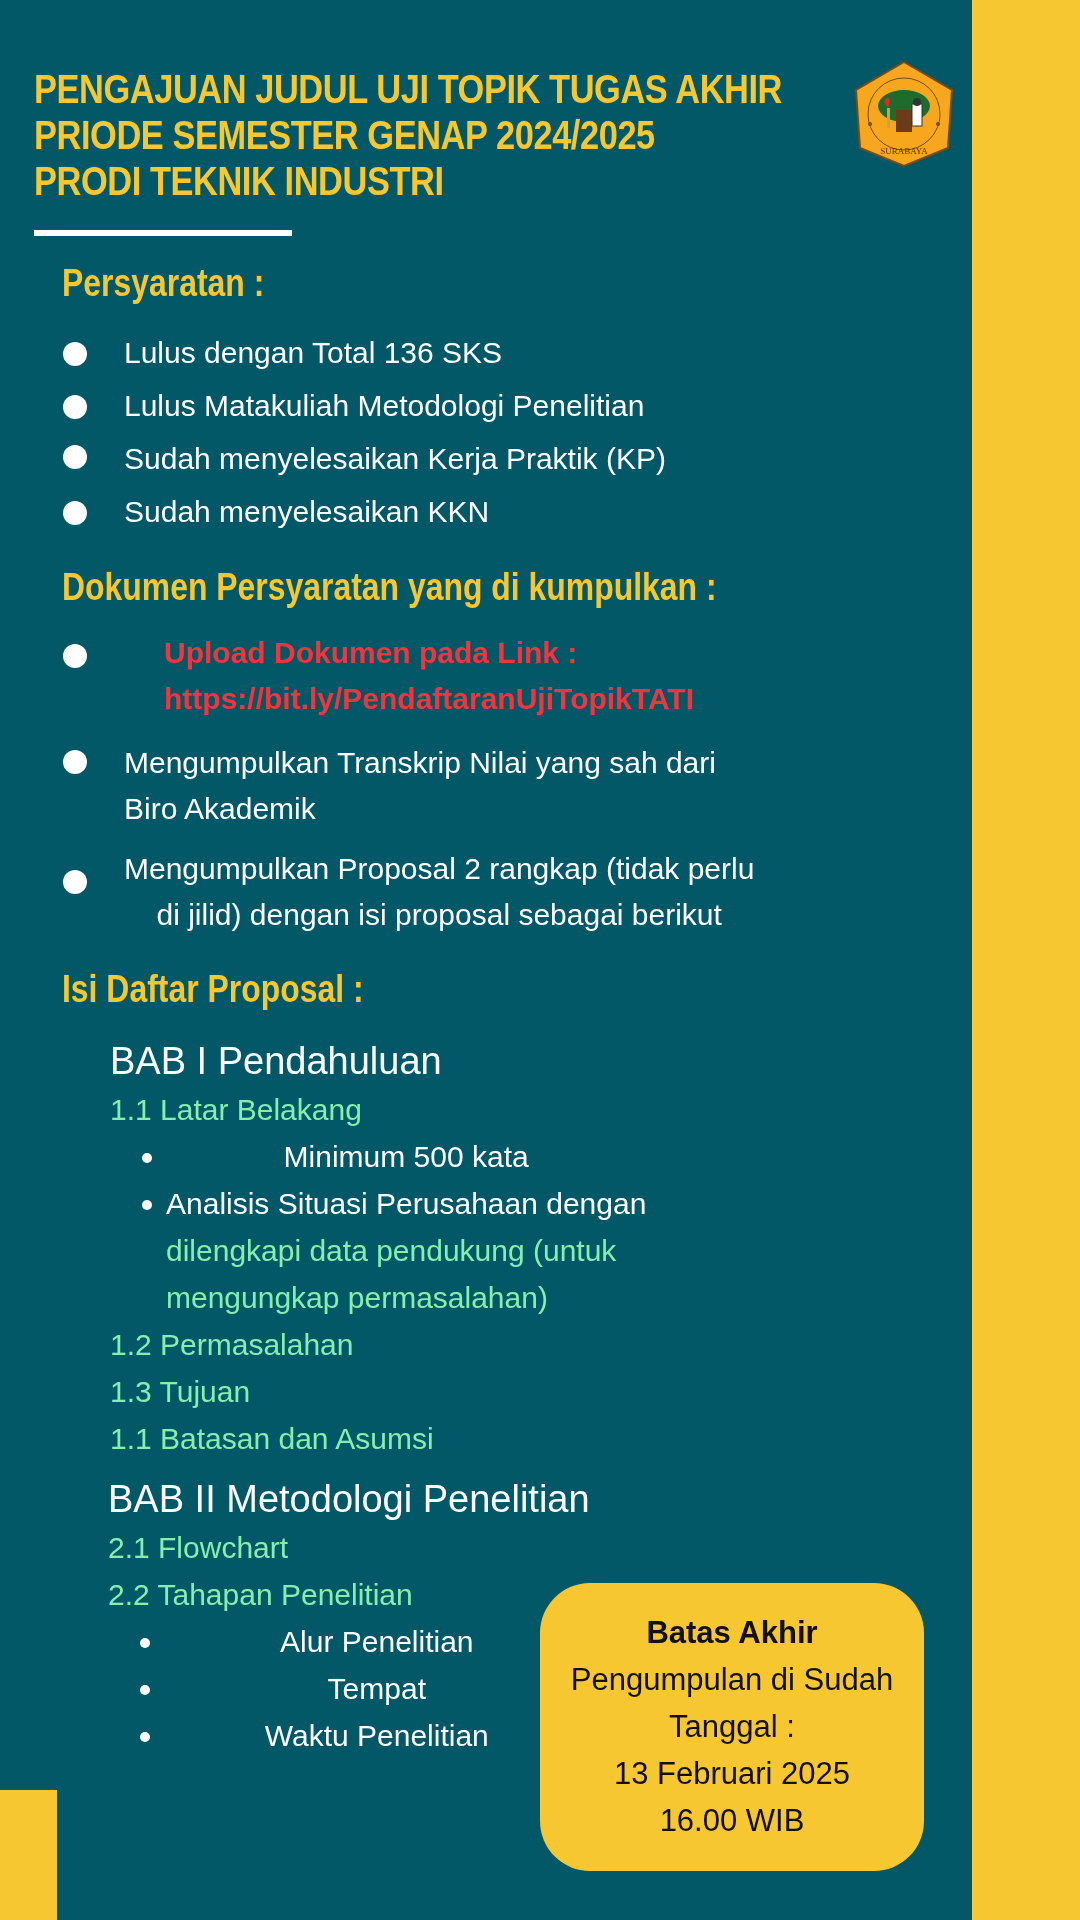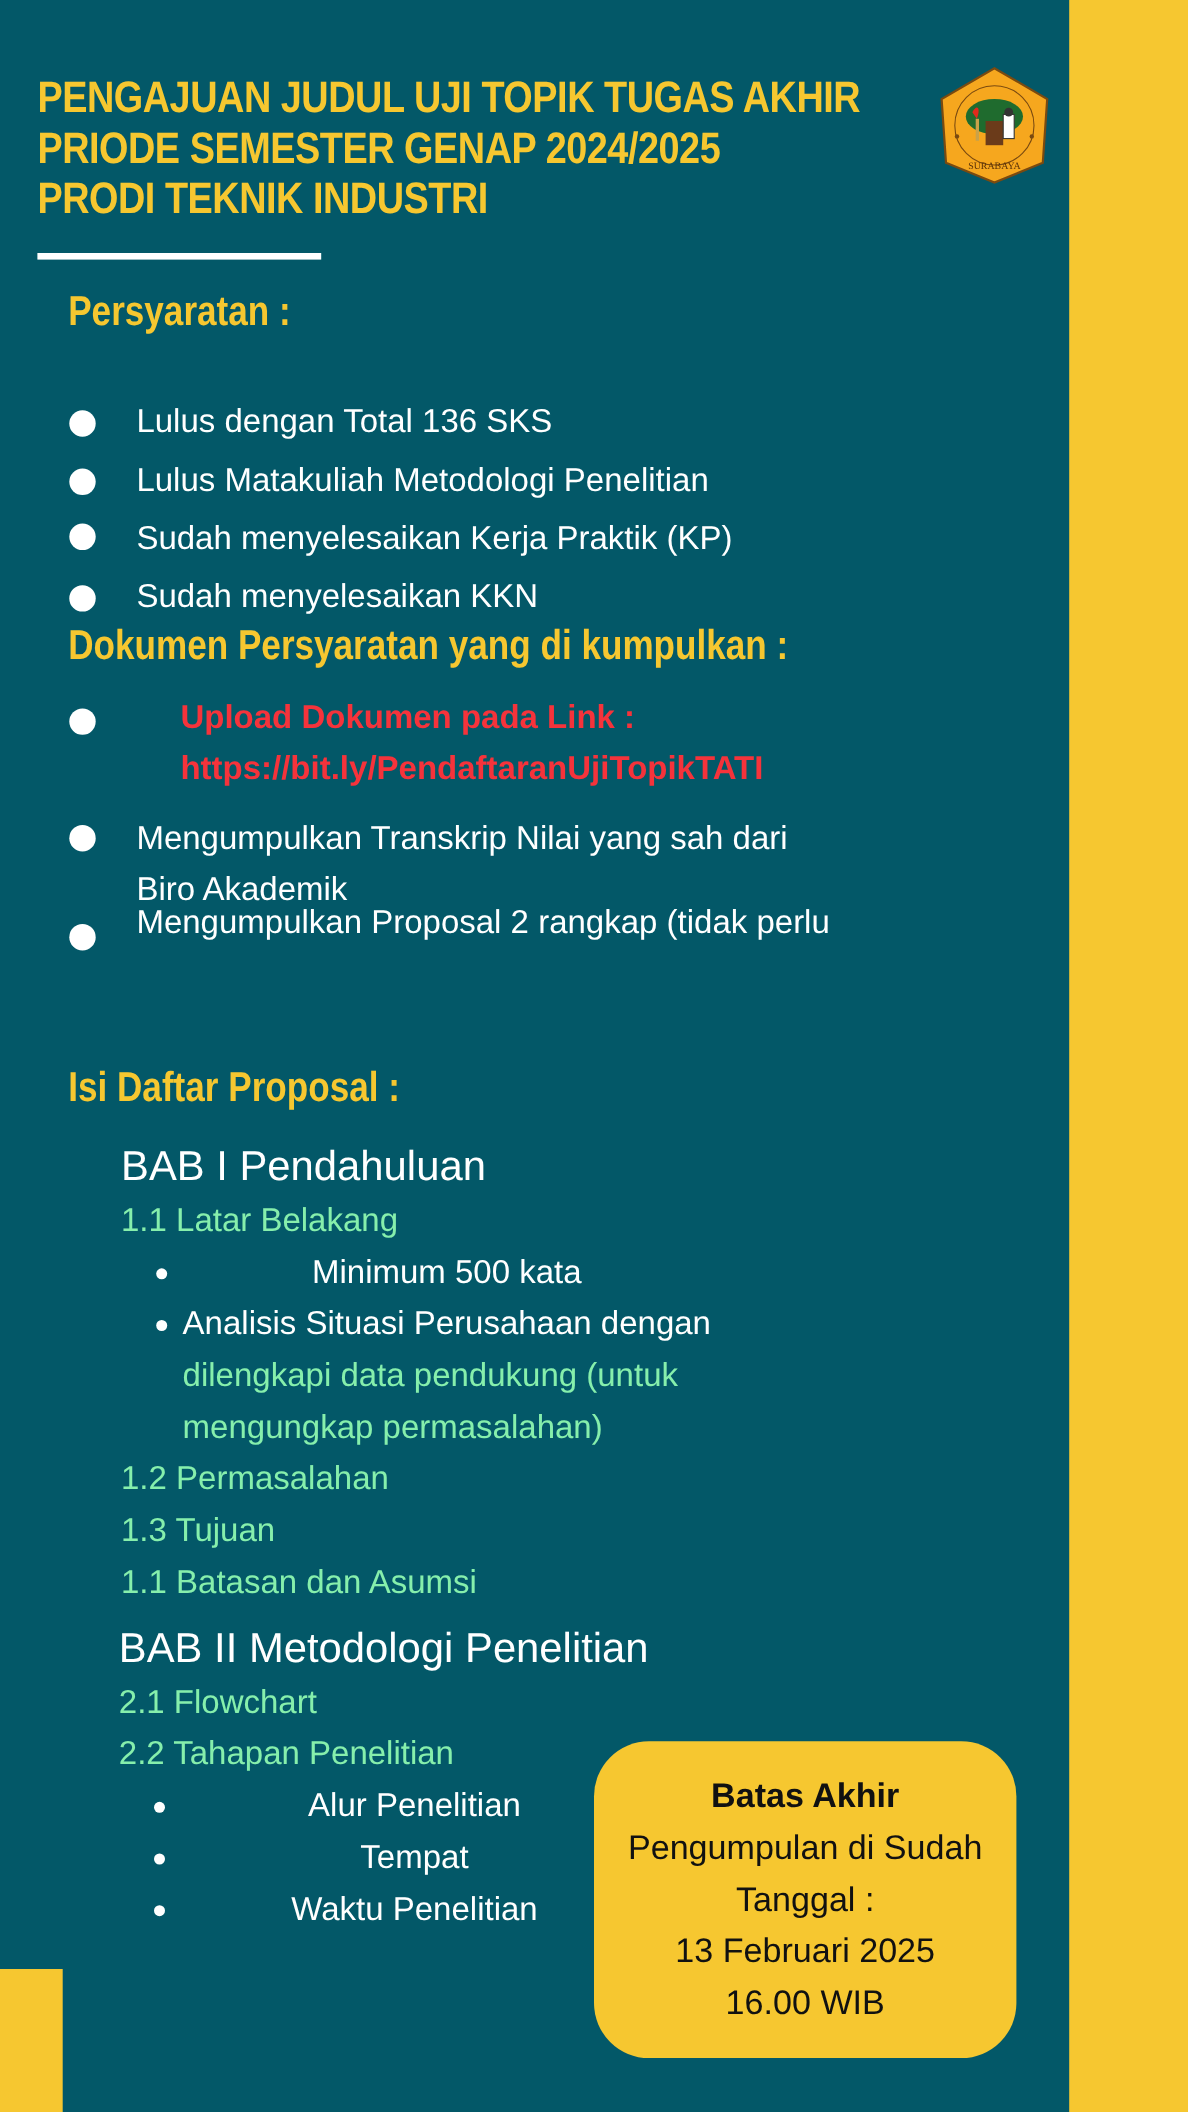--- a/index.html
+++ b/index.html
@@ -40,21 +40,21 @@
     }
     .section-head {
       position: absolute; left: 62px;
       font-weight: 700;
       font-size: 38px;
       color: #f6c730;
       transform: scaleX(0.84);
       transform-origin: left top;
       white-space: nowrap;
     }
-    .req-list { position: absolute; left: 62px; margin-top: 31px; }
+    .req-list { position: absolute; left: 62px; }
     .req-item {
       position: relative;
       padding-left: 62px;
       font-size: 30px;
       line-height: 46px;
       color: #ffffff;
       white-space: nowrap;
     }
     .dot {
       position: absolute; left: 1px; width: 24px; height: 24px;
@@ -142,23 +142,24 @@
   <div class="red">Upload Dokumen pada Link :</div>
   <div class="red">https://bit.ly/PendaftaranUjiTopikTATI</div>
 </div>
 
 <div class="doc-item" style="top:740px;">
   <span class="dot" style="top:10px;"></span>
   <div>Mengumpulkan Transkrip Nilai yang sah dari</div>
   <div>Biro Akademik</div>
 </div>
 
-<div class="doc-item" style="top:816px;text-align:center;">
+<div class="doc-item" style="top:846px;text-align:center;">
   <span class="dot" style="top:24px;"></span>
   <div>Mengumpulkan Proposal 2 rangkap (tidak perlu</div>
+  <div>di jilid) dengan isi proposal sebagai berikut</div>
 </div>
 
 <div class="section-head" style="top:968px;">Isi Daftar Proposal :</div>
 
 <div class="toc" style="top:1036px;">
   <div class="bab">BAB I Pendahuluan</div>
   <div class="sub">1.1 Latar Belakang</div>
   <div class="bul">Minimum 500 kata</div>
   <div class="bul">Analisis Situasi Perusahaan dengan</div>
   <div class="sub" style="padding-left:56px;">dilengkapi data pendukung (untuk</div>

